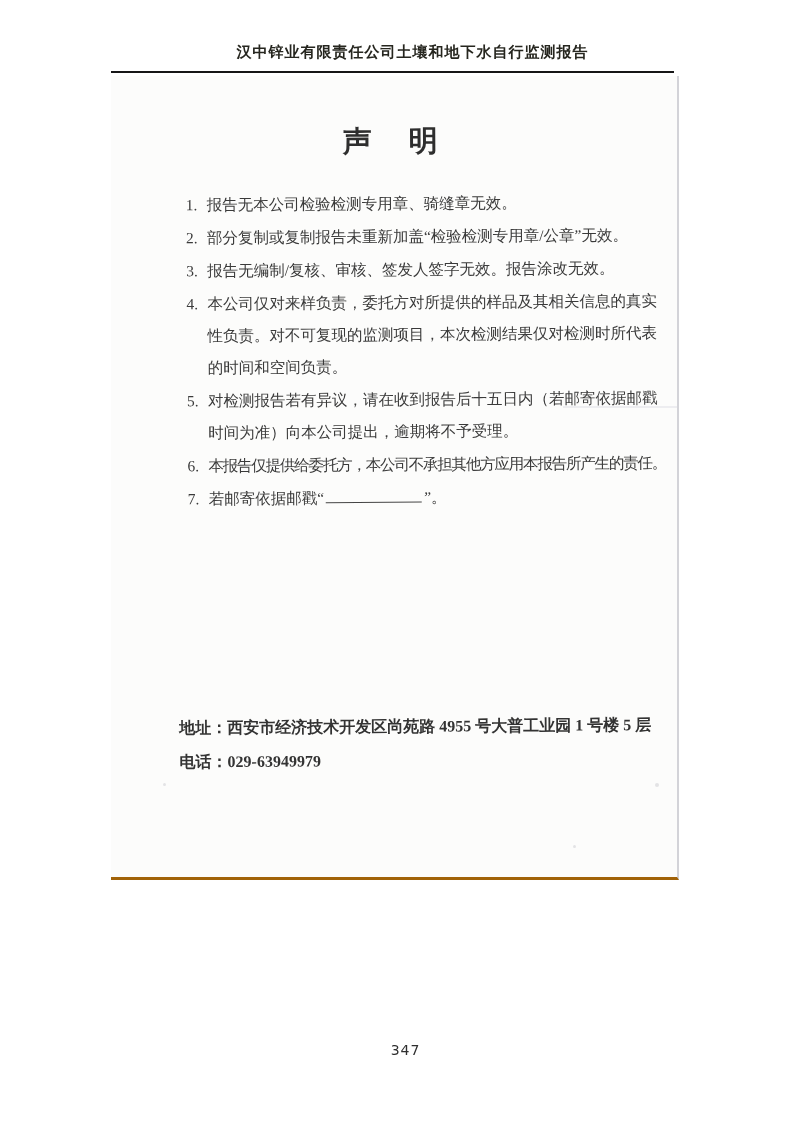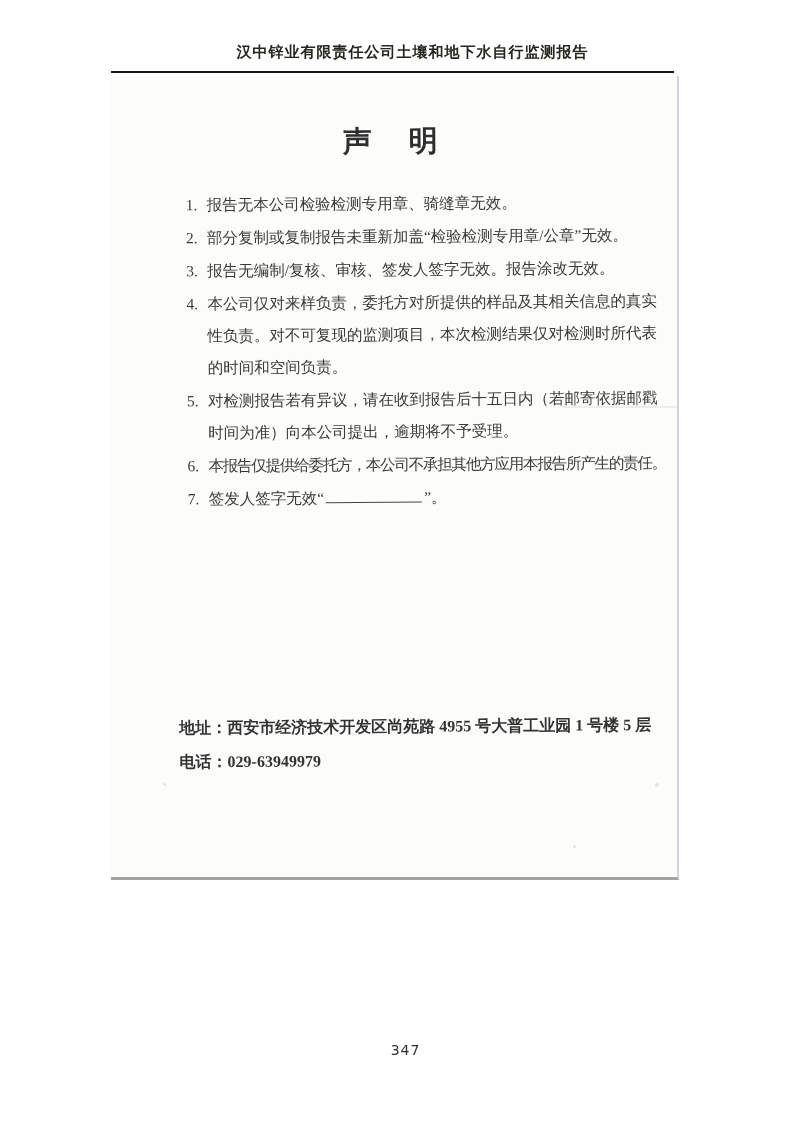--- a/index.html
+++ b/index.html
@@ -10,21 +10,21 @@
   
   .header-title{position:absolute;top:43px;left:0;width:100%;text-align:center;
       transform:translateX(16px);font-size:15px;font-weight:bold;color:#26261f;
       letter-spacing:1px;}
   .header-rule{position:absolute;top:71px;left:111px;width:563px;height:2px;
       background:#161616;}
 
   
   .scan-page{position:absolute;top:76px;left:111px;width:566px;height:801px;
       background:#fcfcfb;border-right:2px solid #d3d3d8;
-      border-bottom:3px solid #a3a3a3;}
+      border-bottom:3px solid #a16207;}
   .scan-content{position:absolute;inset:0;transform:rotate(-0.4deg);
       transform-origin:45% 40%;}
 
   .statement-title{position:absolute;top:46px;left:0;width:100%;
       text-align:center;font-size:29px;font-weight:bold;color:#2e2e2e;
       letter-spacing:4px;}
 
   .statement-list{position:absolute;top:112px;left:76px;width:478px;}
   .stmt-item{display:flex;margin-bottom:1px;}
   .item-num{width:21px;flex:0 0 21px;font-size:15.5px;line-height:32px;
@@ -116,21 +116,21 @@
         <div class="stmt-item">
           <span class="item-num">6.</span>
           <div class="item-lines">
             <div class="item-line compressed">本报告仅提供给委托方，本公司不承担其他方应用本报告所产生的责任。</div>
           </div>
         </div>
 
         <div class="stmt-item">
           <span class="item-num">7.</span>
           <div class="item-lines">
-            <div class="item-line"><span>签发人签字无效“</span><span class="blank-line"></span><span>”。</span></div>
+            <div class="item-line"><span>若邮寄依据邮戳“</span><span class="blank-line"></span><span>”。</span></div>
           </div>
         </div>
 
       </div>
 
       <div class="contact">
         <div class="contact-row"><span>地址：</span><span>西安市经济技术开发区尚苑路 4955 号大普工业园 1 号楼 5 层</span></div>
         <div class="contact-row"><span>电话：</span><span>029-63949979</span></div>
       </div>
 

